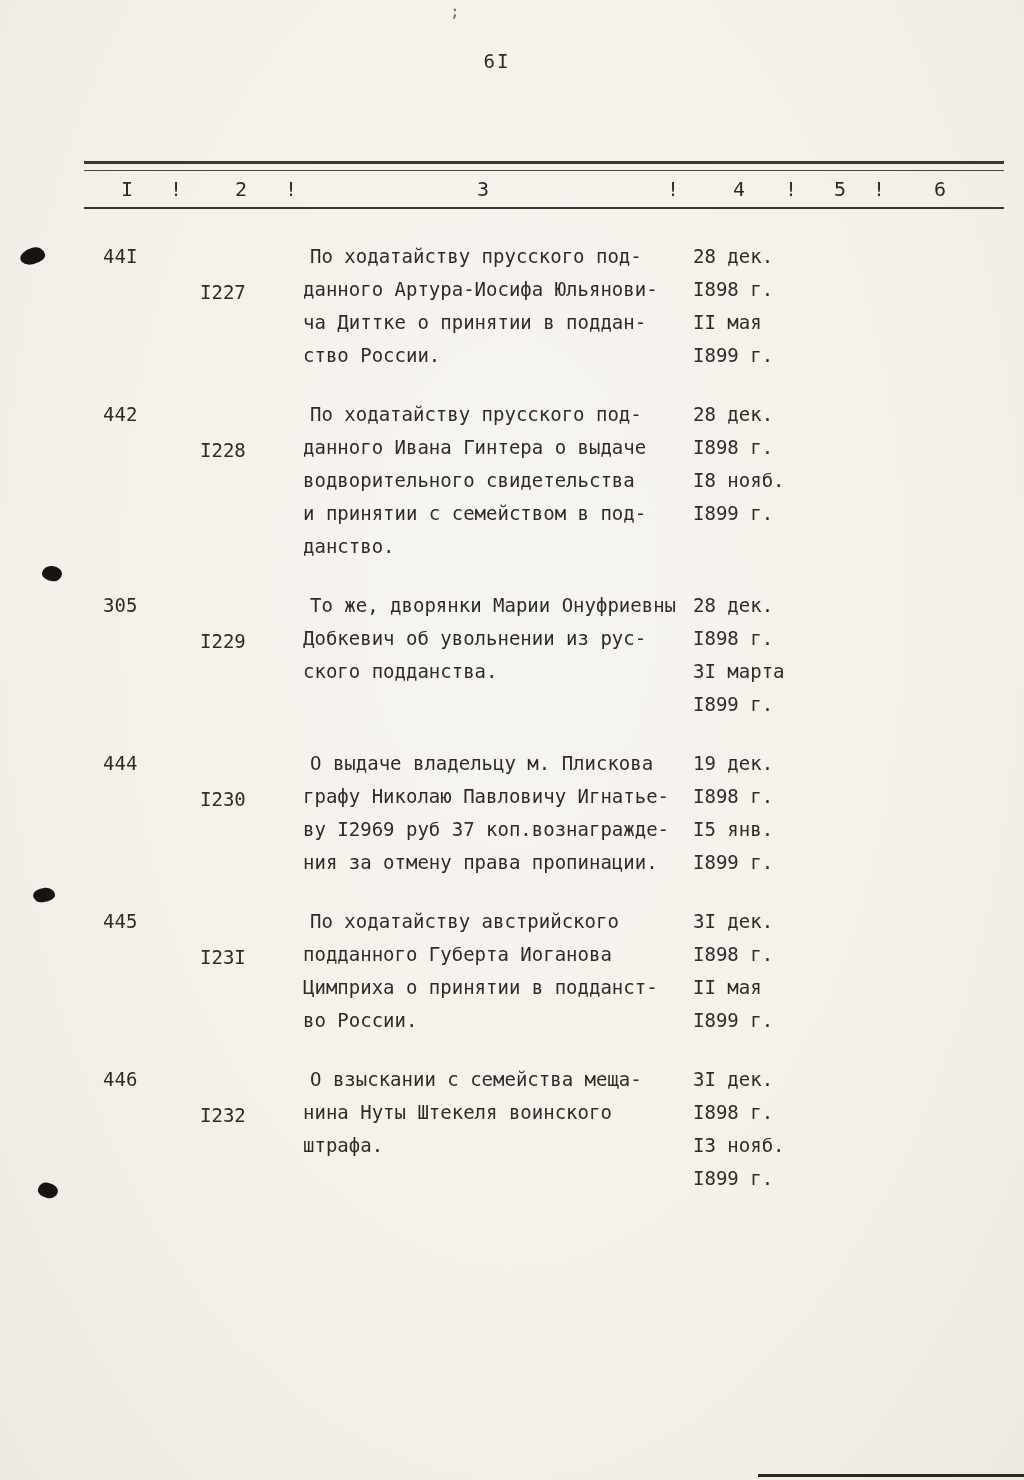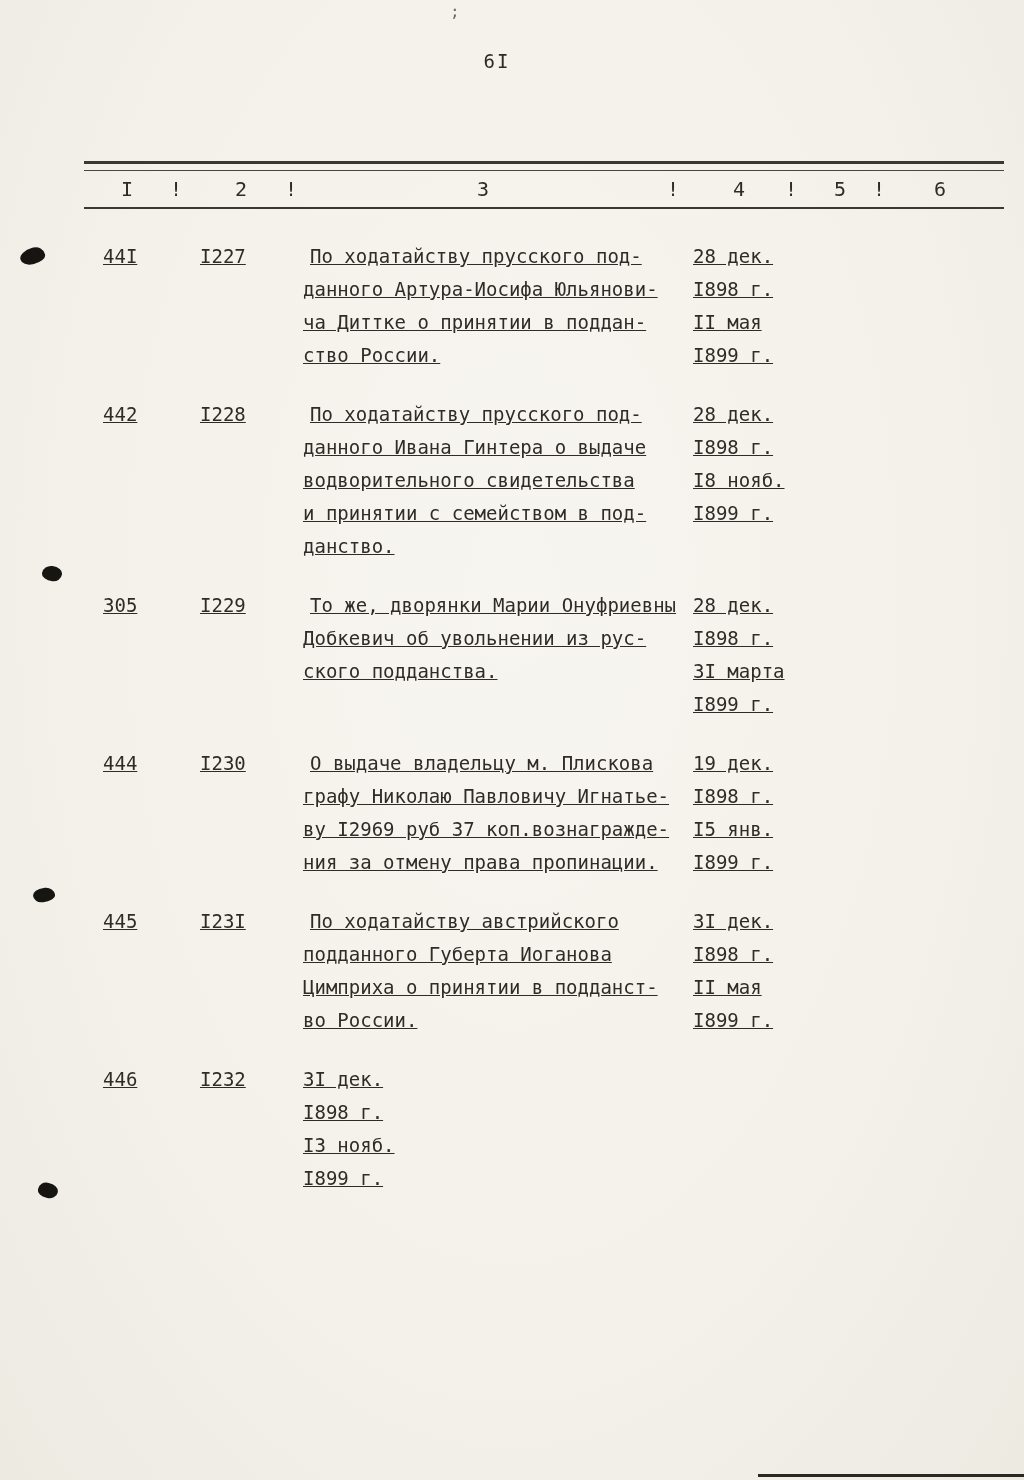--- a/index.html
+++ b/index.html
@@ -81,35 +81,35 @@
   .hc-9  { left: 879px; }
   .hc-10 { left: 940px; }
   
   .entries {
     position: absolute;
     top: 240px;
     left: 0;
     width: 880px;
     font-size: 19px;
     line-height: 33px;
-    text-decoration: underline;
   }
   .entry {
     display: flex;
     align-items: flex-start;
     margin-bottom: 26px;
   }
   .entry .num {
     margin-left: 103px;
     width: 97px;
     flex: 0 0 auto;
   }
   .entry .file {
     width: 103px;
     flex: 0 0 auto;
+    margin-top: 36px;
   }
   .entry .desc {
     width: 390px;
     flex: 0 0 auto;
     white-space: pre-line;
     text-indent: 7px;
   }
   .entry .dates {
     flex: 0 0 auto;
     white-space: pre-line;
@@ -238,20 +238,23 @@
 во России.</div>
       <div class="dates">3I дек.
 I898 г.
 II мая
 I899 г.</div>
     </div>
 
     <div class="entry">
       <div class="num">446</div>
       <div class="file">I232</div>
+      <div class="desc">О взыскании с семейства меща-
+нина Нуты Штекеля воинского
+штрафа.</div>
       <div class="dates">3I дек.
 I898 г.
 I3 нояб.
 I899 г.</div>
     </div>
 
   </div>
 
   <div class="blot blot-1"></div>
   <div class="blot blot-2"></div>

